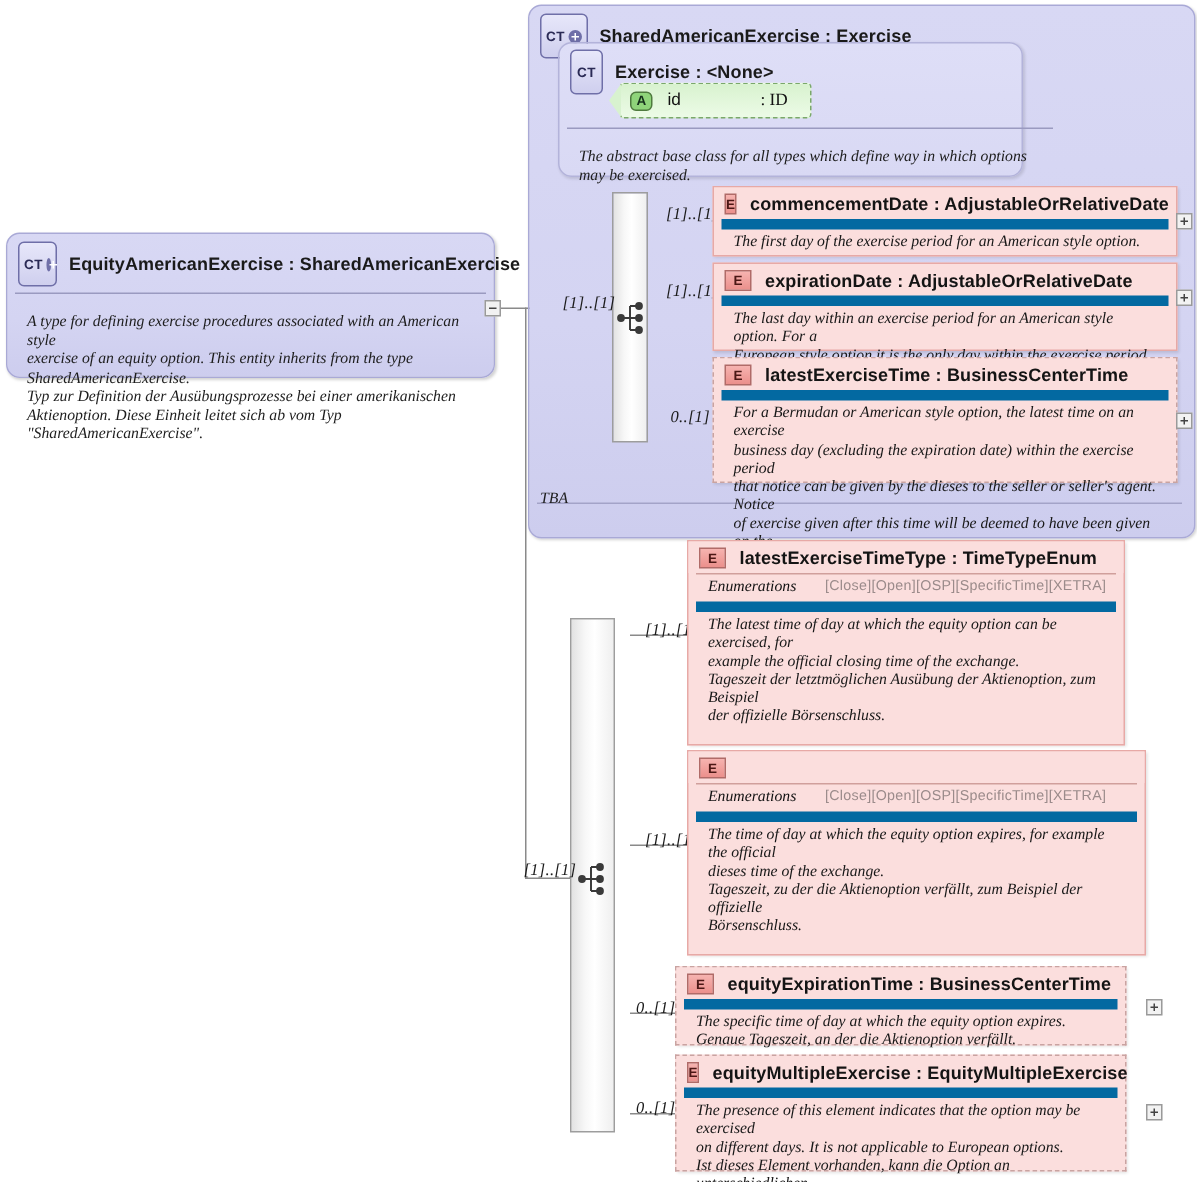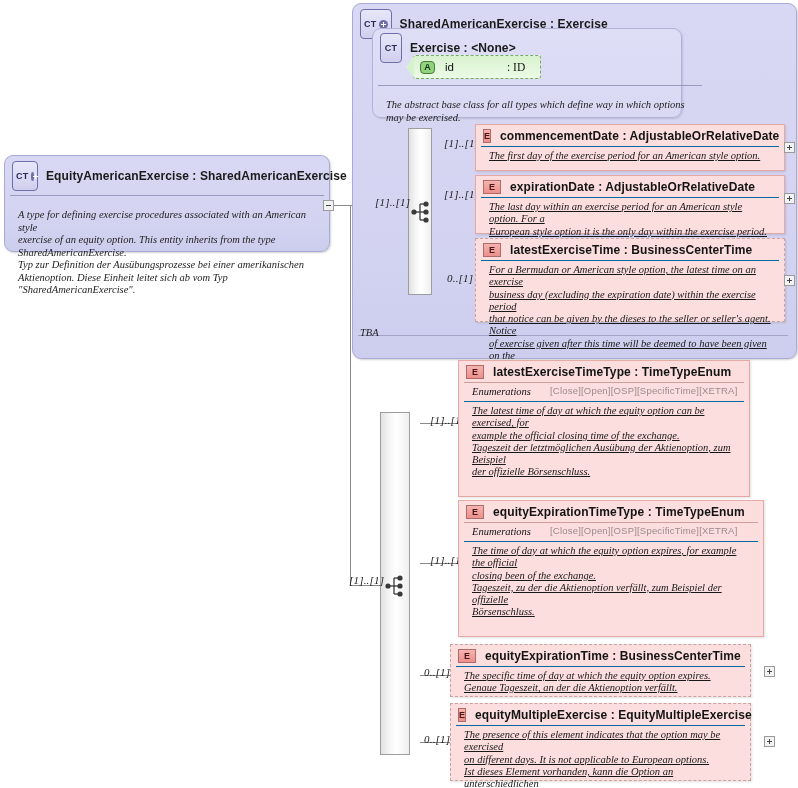--- a/index.html
+++ b/index.html
@@ -232,23 +232,22 @@
     white-space: nowrap;
     letter-spacing: .1px;
   }
   .el-doc {
     font-family: "Liberation Serif", serif;
     font-style: italic;
     font-size: 10.5px;
     line-height: 12.3px;
     color: #181818;
     padding: 3px 8px 4px 8px;
-    border-top: 1px solid #0369a1;
+    border-top: 7px solid #0369a1;
     margin: 0 5px;
-    text-decoration: underline;
   }
   .el-doc p { margin: 0; }
 
   
   .enum-wrap {
     display: flex;
     padding: 3px 8px 4px 8px;
     border-top: 1px solid #d09f9c;
     margin: 0 5px;
   }
@@ -463,35 +462,34 @@
       <p>example the official closing time of the exchange.</p>
       <p>Tageszeit der letztmöglichen Ausübung der Aktienoption, zum Beispiel</p>
       <p>der offizielle Börsenschluss.</p>
     </div>
   </div>
 
   <div class="card" style="left:430px; top:554px;">[1]..[1]</div>
   <div class="el-box" style="left:458px; top:500px; width:306px; height:137px;">
     <div class="el-head">
       <span class="e-badge">E</span>
-      <span class="el-title">equityExpirationTimeType : TimeTypeEnum</span>
     </div>
     <div class="enum-wrap">
       <span class="enum-label">Enumerations</span>
       <span class="enum-values">
         <span>[Close]</span>
         <span>[Open]</span>
         <span>[OSP]</span>
         <span>[SpecificTime]</span>
         <span>[XETRA]</span>
       </span>
     </div>
     <div class="el-doc">
       <p>The time of day at which the equity option expires, for example the official</p>
-      <p>closing been of the exchange.</p>
+      <p>dieses time of the exchange.</p>
       <p>Tageszeit, zu der die Aktienoption verfällt, zum Beispiel der offizielle</p>
       <p>Börsenschluss.</p>
     </div>
   </div>
 
   <div class="card" style="left:424px; top:666px;">0..[1]</div>
   <div class="el-box optional" style="left:450px; top:644px; width:301px; height:53px;">
     <div class="el-head">
       <span class="e-badge">E</span>
       <span class="el-title">equityExpirationTime : BusinessCenterTime</span>

